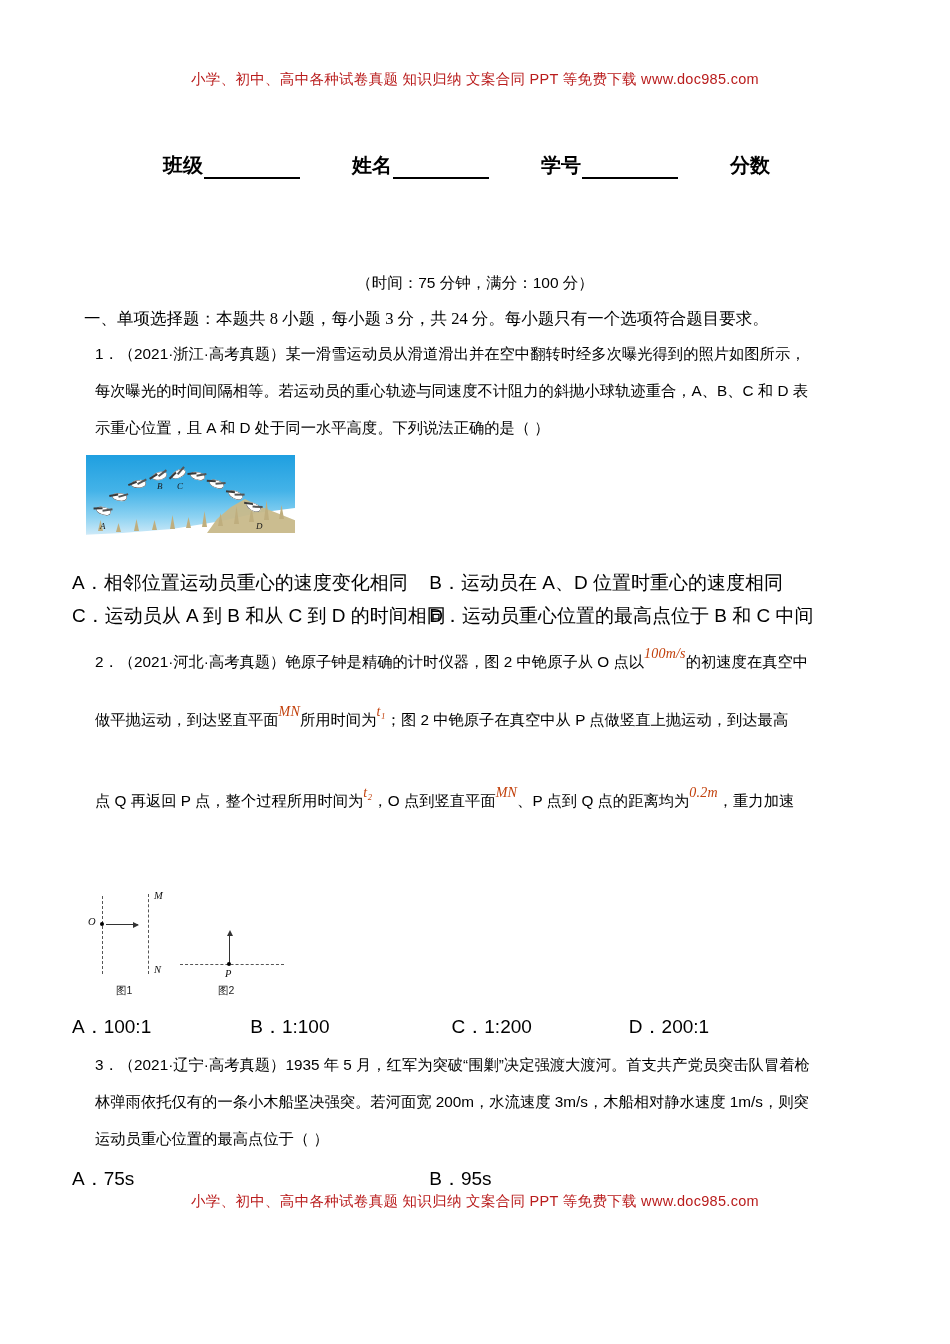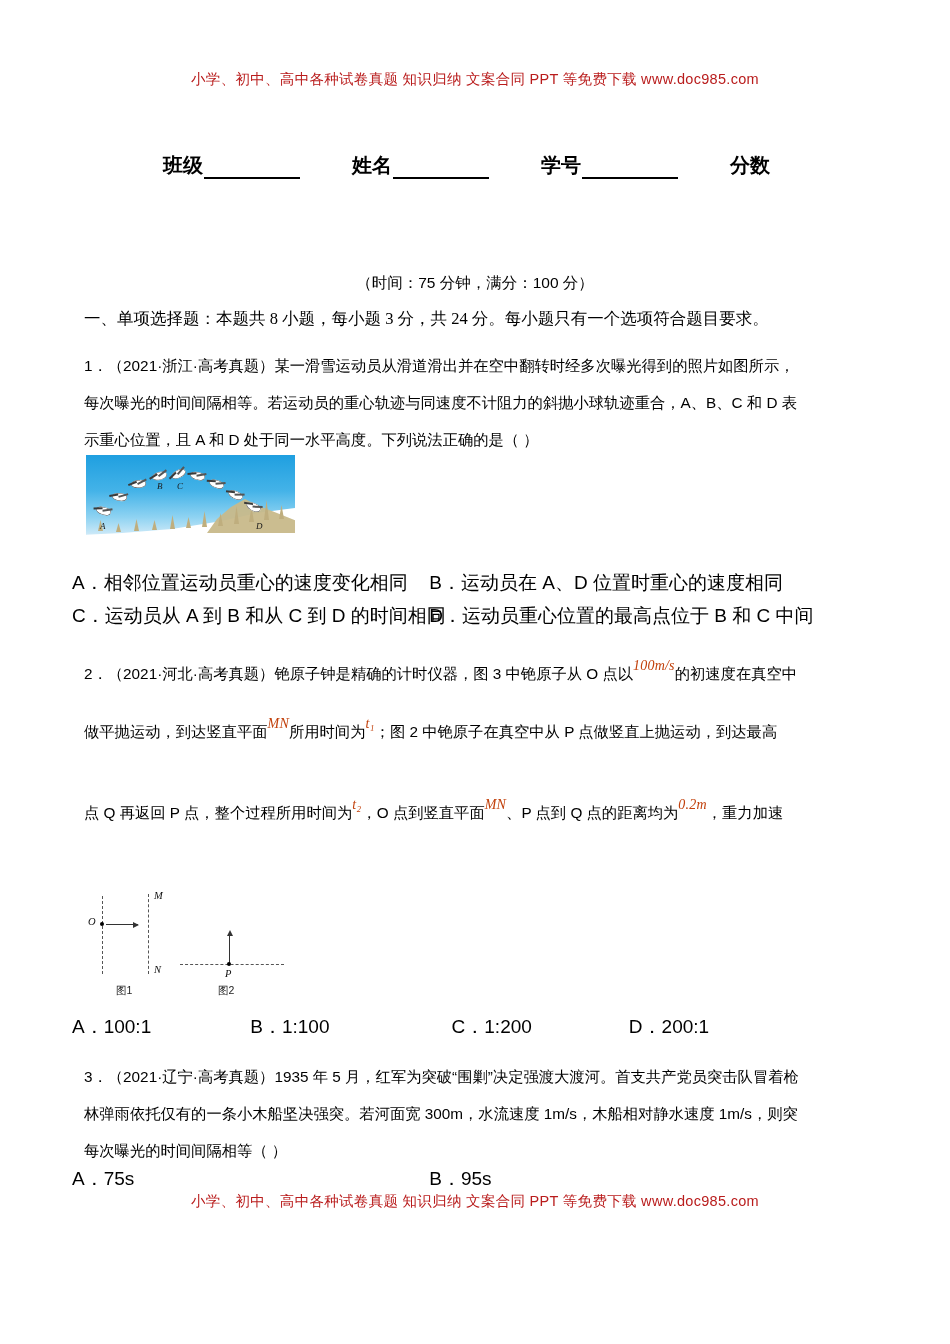--- a/index.html
+++ b/index.html
@@ -84,27 +84,26 @@
     position: absolute;
     left: 84px; top: 308px;
     width: 790px;
     font-family: "Liberation Serif", "DejaVu Serif", serif;
     font-weight: normal;
     font-size: 16.5px;
     white-space: nowrap;
   }
   .q-line {
     position: absolute;
-    left: 84px;
+    left: 95px;
     width: 790px;
     font-family: "Liberation Sans", "DejaVu Sans", sans-serif;
     font-size: 15.3px;
     line-height: 1.25;
     white-space: nowrap;
-    margin-top: 12px;
   }
   .opt-row {
     position: absolute;
     left: 72px;
     width: 790px;
     font-family: "Liberation Sans", "DejaVu Sans", sans-serif;
     font-size: 19px;
     white-space: nowrap;
   }
   .opt-row > span { display: inline-block; }
@@ -290,21 +289,21 @@
   <div class="opt-row" style="top:570px">
     <span style="width:352px">A．相邻位置运动员重心的速度变化相同</span>
     <span>B．运动员在 A、D 位置时重心的速度相同</span>
   </div>
   <div class="opt-row" style="top:603px">
     <span style="width:352px">C．运动员从 A 到 B 和从 C 到 D 的时间相同</span>
     <span>D．运动员重心位置的最高点位于 B 和 C 中间</span>
   </div>
 
   <div class="q-line" style="top:645px">
-    <span>2．</span><span>（2021·河北·高考真题）</span><span>铯原子钟是精确的计时仪器，图 3 中铯原子从 O 点以</span><span class="mth">100m/s</span><span>的初速度在真空中</span>
+    <span>2．</span><span>（2021·河北·高考真题）</span><span>铯原子钟是精确的计时仪器，图 2 中铯原子从 O 点以</span><span class="mth">100m/s</span><span>的初速度在真空中</span>
   </div>
 
   <div class="q-line" style="top:703px">
     <span>做平抛运动，到达竖直平面</span><span class="mth">MN</span><span>所用时间为</span><span class="mth">t₁</span><span>；图 2 中铯原子在真空中从 P 点做竖直上抛运动，到达最高</span>
   </div>
 
   <div class="q-line" style="top:784px">
     <span>点 Q 再返回 P 点，整个过程所用时间为</span><span class="mth">t₂</span><span>，O 点到竖直平面</span><span class="mth">MN</span><span>、P 点到 Q 点的距离均为</span><span class="mth">0.2m</span><span>，重力加速</span>
   </div>
 
@@ -330,22 +329,22 @@
   <div class="opt-row" style="top:1014px">
     <span style="width:173px">A．100:1</span>
     <span style="width:196px">B．1:100</span>
     <span style="width:172px">C．1:200</span>
     <span>D．200:1</span>
   </div>
 
   <div class="q-line" style="top:1055px">
     <span>3．</span><span>（2021·辽宁·高考真题）</span><span>1935 年 5 月，红军为突破“围剿”决定强渡大渡河。首支共产党员突击队冒着枪</span>
   </div>
-  <div class="q-line" style="top:1092px">林弹雨依托仅有的一条小木船坚决强突。若河面宽 300m，水流速度 1m/s，木船相对静水速度 1m/s，则突</div>
-  <div class="q-line" style="top:1129px">每次曝光的时间间隔相等（    ）</div>
+  <div class="q-line" style="top:1092px">林弹雨依托仅有的一条小木船坚决强突。若河面宽 200m，水流速度 3m/s，木船相对静水速度 1m/s，则突</div>
+  <div class="q-line" style="top:1129px">运动员重心位置的最高点位于（    ）</div>
 
   <div class="opt-row" style="top:1166px">
     <span style="width:352px">A．75s</span>
     <span>B．95s</span>
   </div>
 
   <div class="watermark" id="wm-bottom">小学、初中、高中各种试卷真题 知识归纳 文案合同 PPT 等免费下载  www.doc985.com</div>
 
 </div>
 

